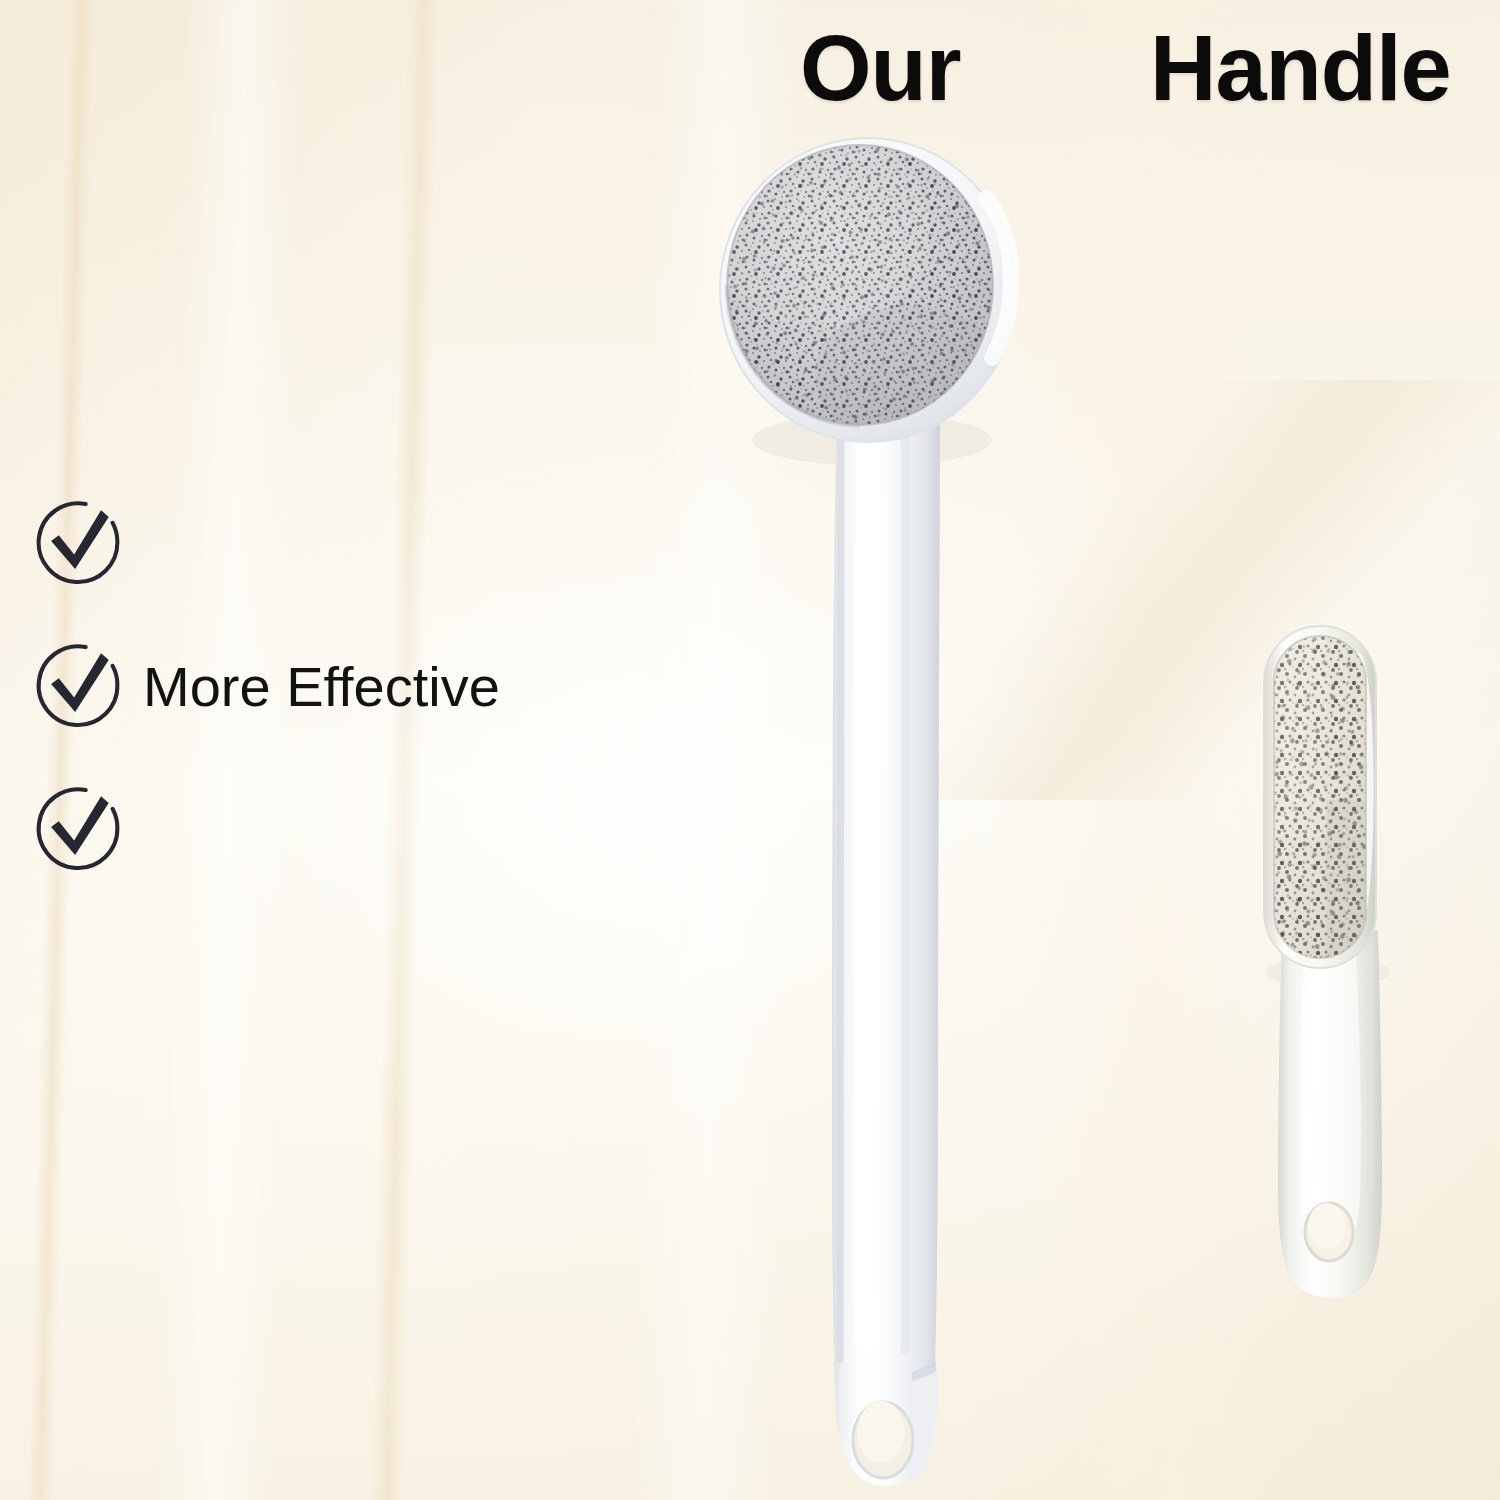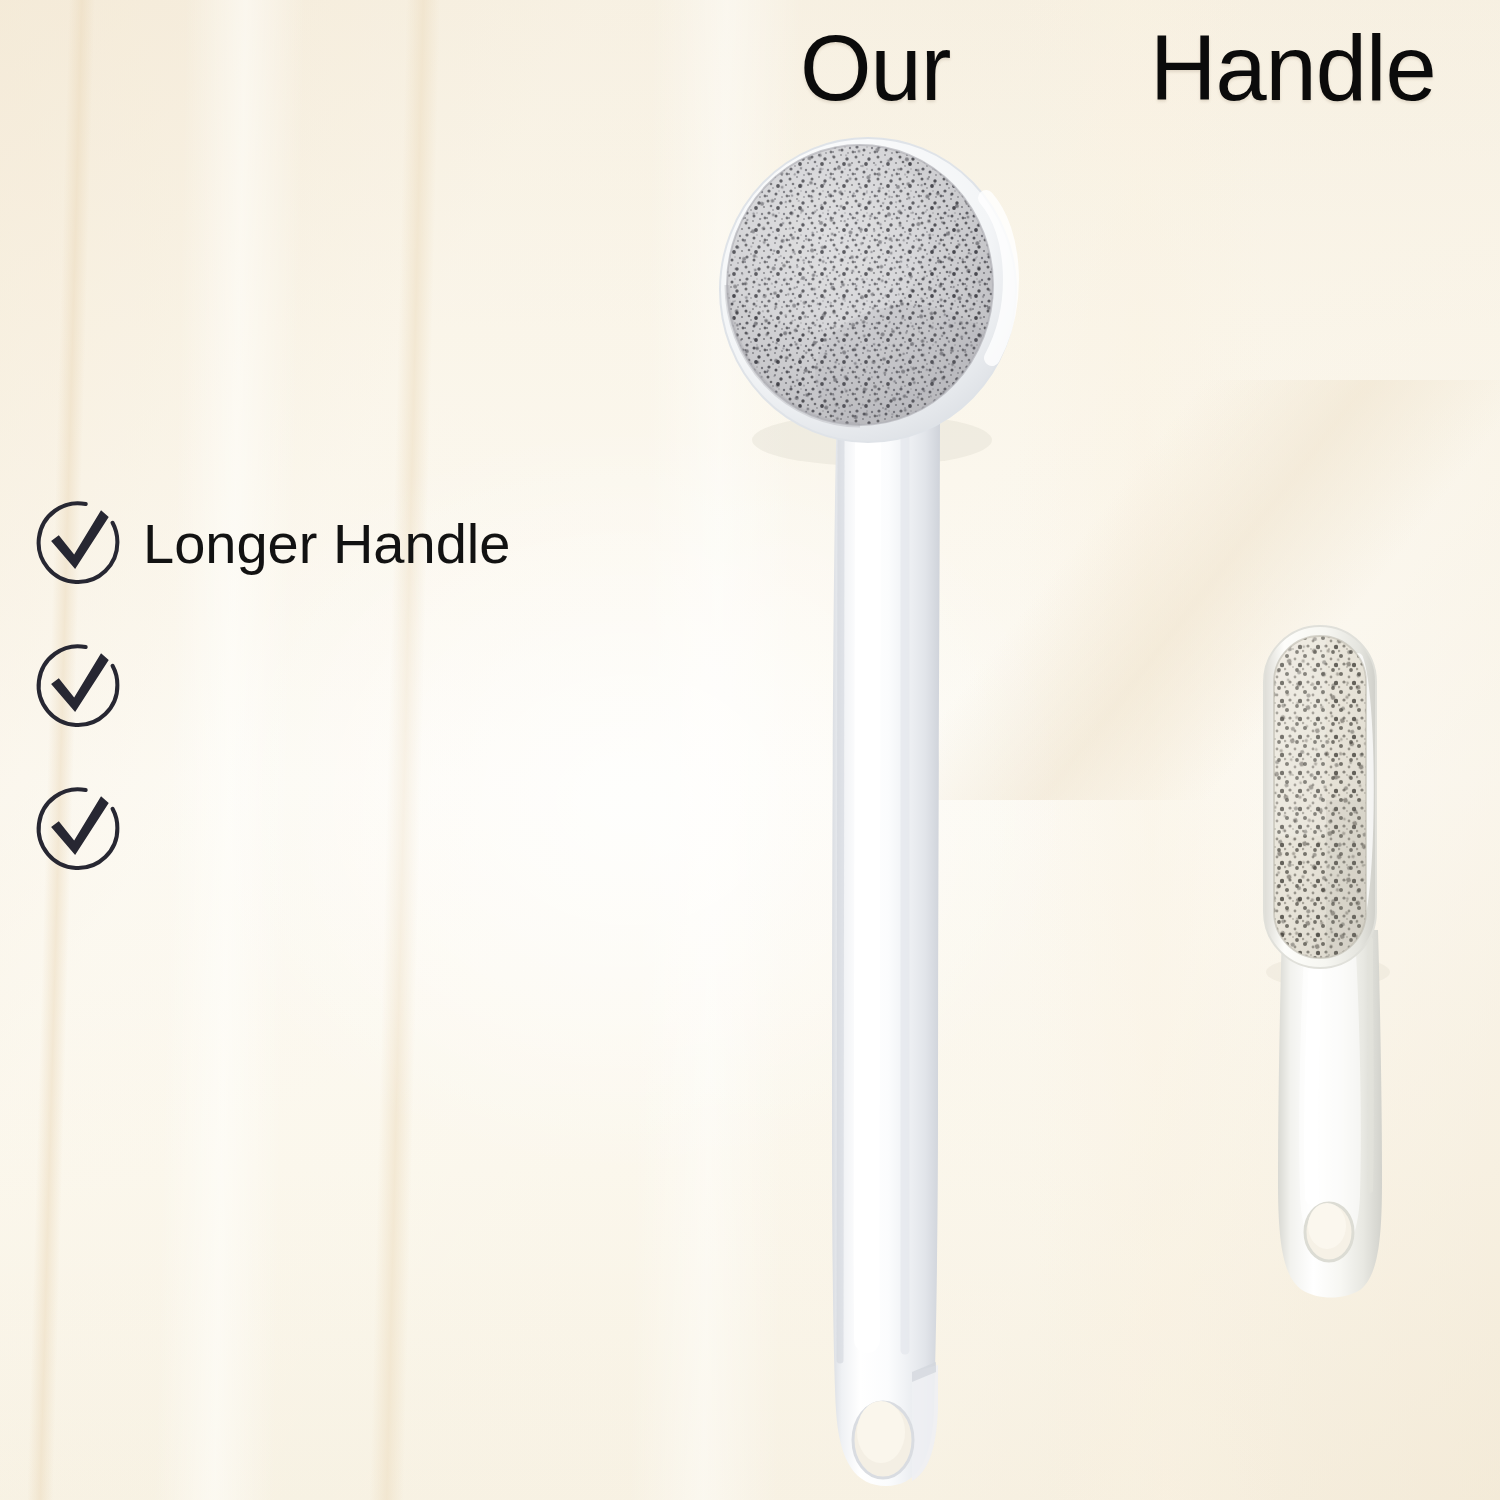--- a/index.html
+++ b/index.html
@@ -52,21 +52,21 @@
     left: 760px; top: 380px;
     width: 780px; height: 420px;
     background: linear-gradient(128deg, rgba(236,222,197,0) 40%, rgba(236,222,197,0.45) 55%, rgba(236,222,197,0) 70%);
     pointer-events: none;
   }
 
   
   .heading {
     position: absolute;
     font-family: "Liberation Sans", sans-serif;
-    font-weight: normal;
+    font-weight: bold;
     font-size: 92px;
     line-height: 1;
     letter-spacing: -1px;
     color: #0b0b0b;
     white-space: nowrap;
     text-shadow: 0 2px 3px rgba(120,100,70,0.18);
   }
   #heading-ours   { left: 800px; top: 22px; }
   #heading-others { left: 1150px; top: 22px; }
 
@@ -125,28 +125,28 @@
 
   <div class="heading" id="heading-others">Handle</div>
 
   <div id="feature-list">
 
     <div class="feature-row">
       <svg class="check-icon" viewBox="0 0 100 100">
         <path d="M58 10.5 A41 41 0 1 0 91 50 A41 41 0 0 0 86 30" fill="none" stroke="#272732" stroke-width="4.2" stroke-linecap="round"></path>
         <path d="M22 49 L30 43 L46 63 L74 17 L82 24 L47 78 Z" fill="#272732"></path>
       </svg>
-      <div class="feature-label">Longer Handle</div>
     </div>
 
     <div class="feature-row">
       <svg class="check-icon" viewBox="0 0 100 100">
         <path d="M58 10.5 A41 41 0 1 0 91 50 A41 41 0 0 0 86 30" fill="none" stroke="#272732" stroke-width="4.2" stroke-linecap="round"></path>
         <path d="M22 49 L30 43 L46 63 L74 17 L82 24 L47 78 Z" fill="#272732"></path>
       </svg>
+      <div class="feature-label">More Effective</div>
     </div>
 
 
     <div class="feature-row">
       <svg class="check-icon" viewBox="0 0 100 100">
         <path d="M58 10.5 A41 41 0 1 0 91 50 A41 41 0 0 0 86 30" fill="none" stroke="#272732" stroke-width="4.2" stroke-linecap="round"></path>
         <path d="M22 49 L30 43 L46 63 L74 17 L82 24 L47 78 Z" fill="#272732"></path>
       </svg>
     </div>
 

